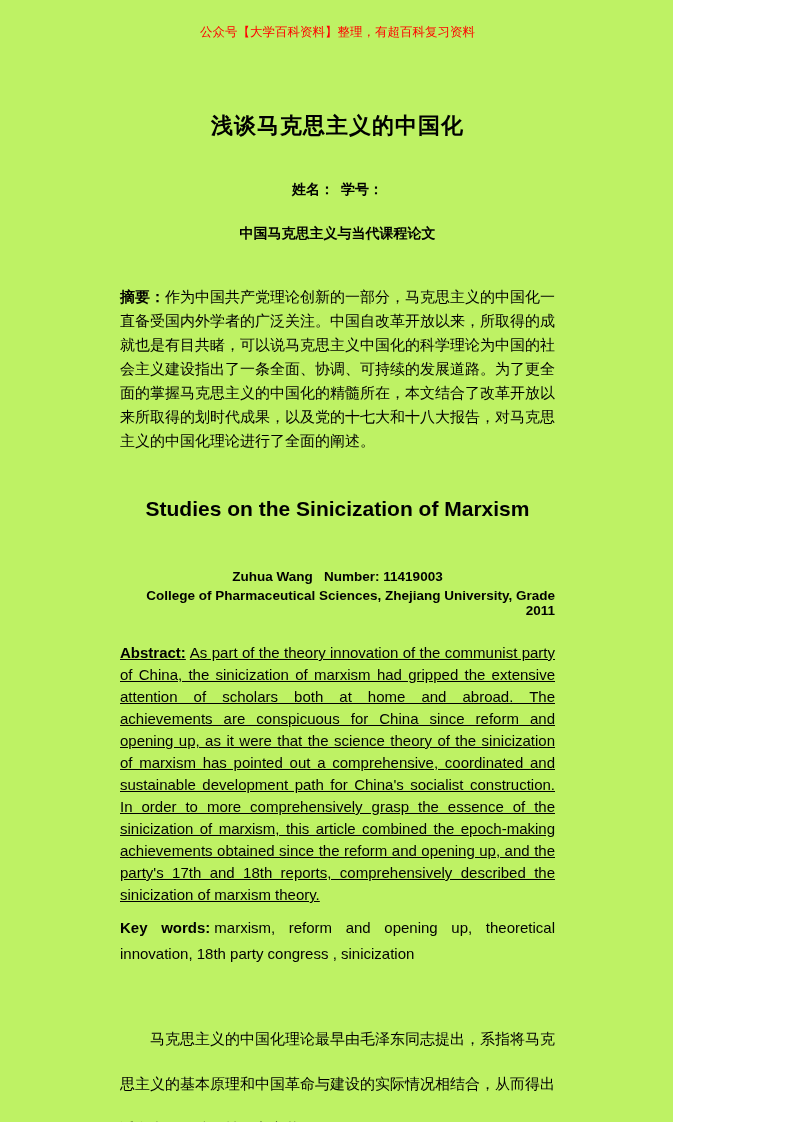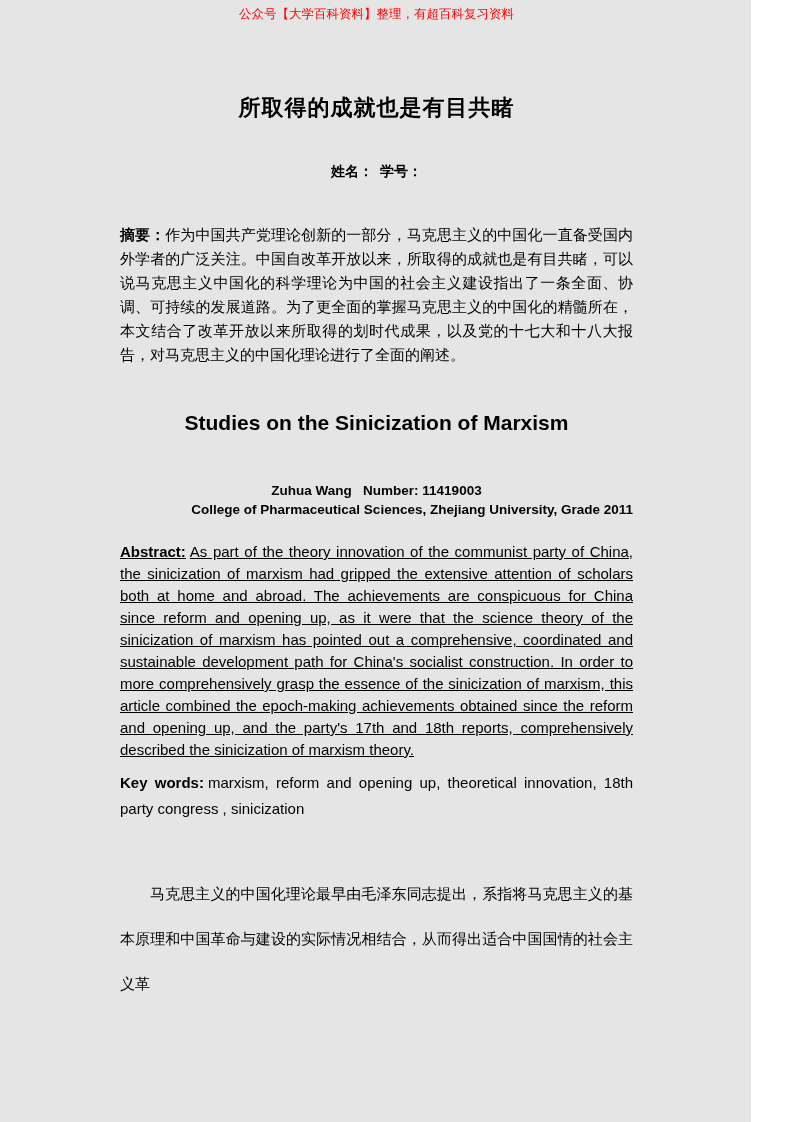--- a/index.html
+++ b/index.html
@@ -3,23 +3,23 @@
 <meta charset="utf-8">
 <style>
   * { margin: 0; padding: 0; box-sizing: border-box; }
   html, body { background: #ffffff; }
   body {
     width: 793px; height: 1122px; overflow: hidden;
     font-family: "Liberation Serif", "DejaVu Serif", serif;
     color: #000000;
   }
   .page {
-    width: 751px; height: 1122px;
-    background: #e5e5e5;
-    padding: 6px 118px 0 120px;
+    width: 673px; height: 1122px;
+    background: #bef264;
+    padding: 24px 118px 0 120px;
   }
   .header-notice {
     text-align: center;
     color: #ff0000;
     font-size: 12.5px;
     font-weight: normal;
   }
   .title-cn {
     margin-top: 70px;
     text-align: center;
@@ -98,24 +98,25 @@
     text-indent: 2em;
   }
 </style>
 </head>
 <body>
 
 <div class="page">
 
   <div class="header-notice">公众号【大学百科资料】整理，有超百科复习资料</div>
 
-  <h1 class="title-cn">所取得的成就也是有目共睹</h1>
+  <h1 class="title-cn">浅谈马克思主义的中国化</h1>
 
   <div class="name-line">姓名：  学号：</div>
 
+  <div class="course-line">中国马克思主义与当代课程论文</div>
 
   <p class="abstract-cn"><span class="label-cn">摘要：</span><span>作为中国共产党理论创新的一部分，马克思主义的中国化一直备受国内外学者的广泛关注。中国自改革开放以来，所取得的成就也是有目共睹，可以说马克思主义中国化的科学理论为中国的社会主义建设指出了一条全面、协调、可持续的发展道路。为了更全面的掌握马克思主义的中国化的精髓所在，本文结合了改革开放以来所取得的划时代成果，以及党的十七大和十八大报告，对马克思主义的中国化理论进行了全面的阐述。</span></p>
 
 
   <h2 class="title-en">Studies on the Sinicization of Marxism</h2>
 
   <div class="author-line">Zuhua Wang   Number: 11419003</div>
 
   <div class="affiliation-line">College of Pharmaceutical Sciences, Zhejiang University, Grade 2011</div>
 

